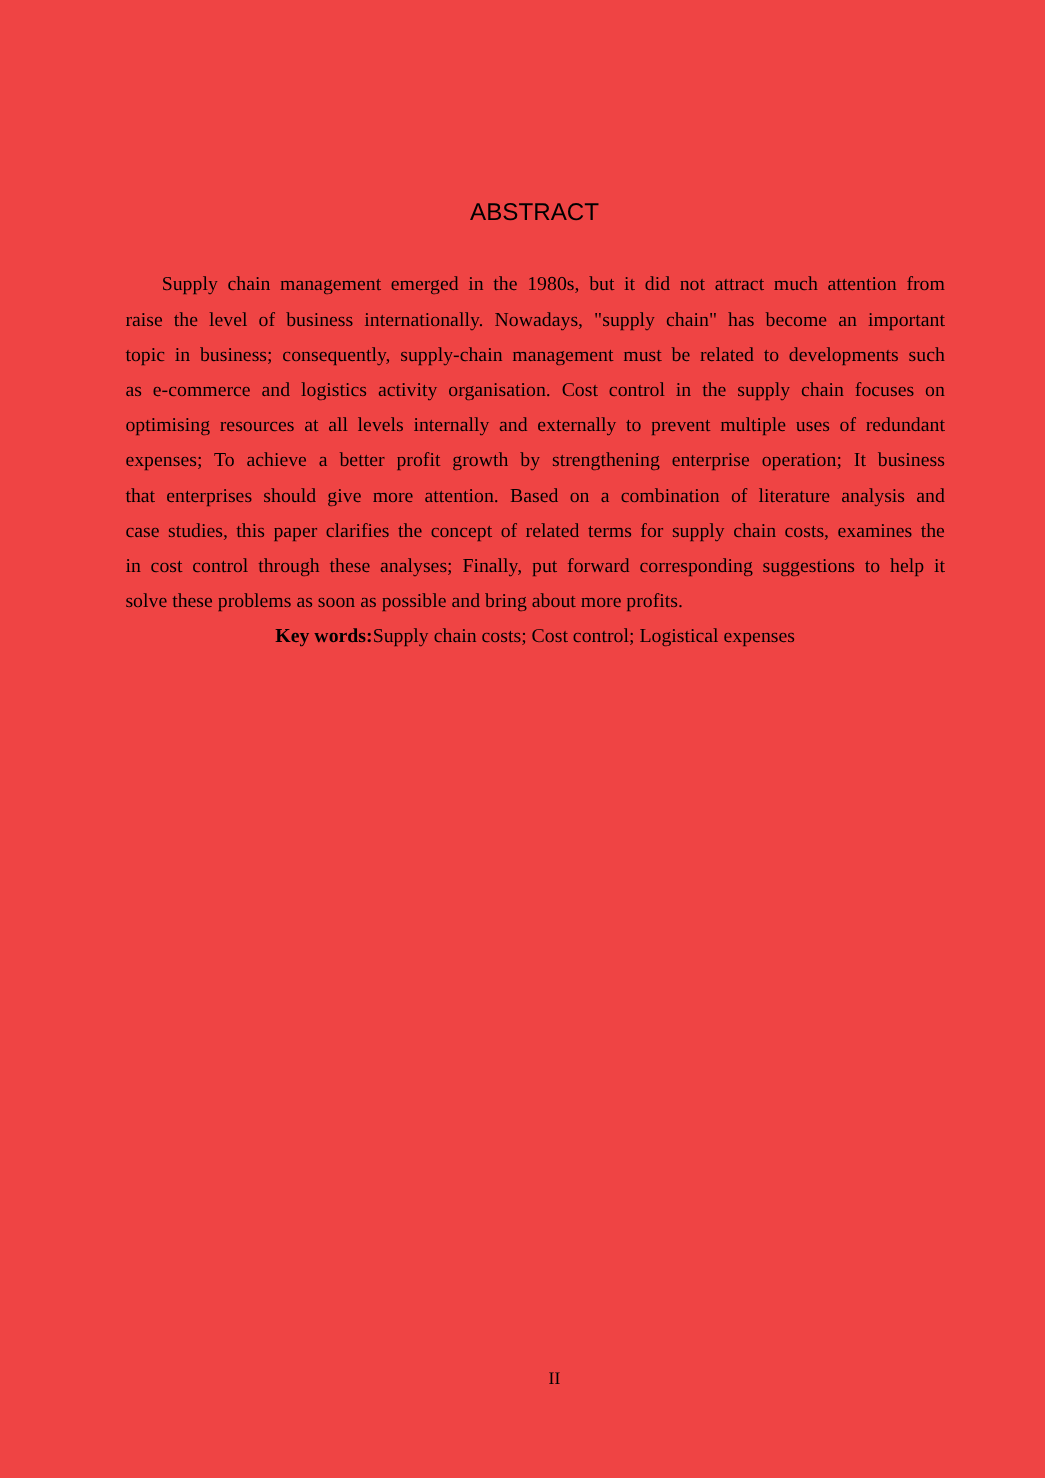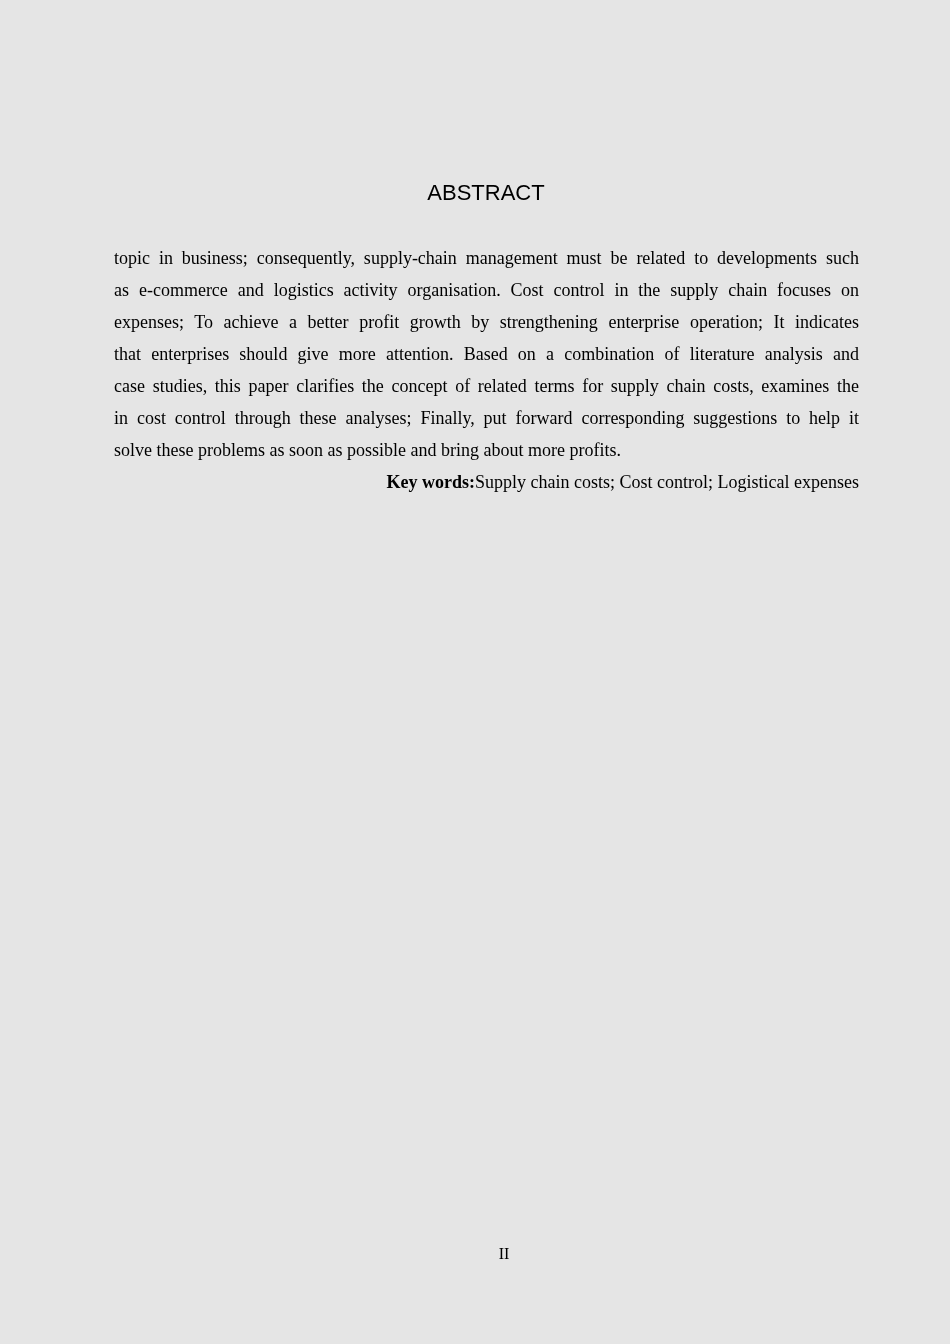--- a/index.html
+++ b/index.html
@@ -1,51 +1,54 @@
 <!DOCTYPE html>
 <html><head>
   <meta charset="utf-8">
   <style>
     html, body { margin: 0; padding: 0; background: #ffffff; }
     body { width: 950px; height: 1344px; position: relative; overflow: hidden; }
-    .page { position: absolute; left: 0; top: 0; width: 950px; height: 1344px; background: #e5e5e5; }
+    .page { position: absolute; left: 0; top: 0; width: 950px; height: 1344px; background: #ef4444; }
     .title {
       position: absolute; left: 0; width: 950px; top: 180px;
       text-align: center; font-family: "Liberation Sans", sans-serif;
       font-size: 22px; color: #000; margin: 0; font-weight: normal;
       padding-left: 22px; box-sizing: border-box;
     }
     .body-text {
       position: absolute; left: 114px; width: 745px; top: 242px;
       font-family: "Liberation Serif", serif; font-size: 18px; color: #000;
     }
     .line {
       display: block; height: 32px; line-height: 32px;
       text-align: justify; text-align-last: justify; white-space: nowrap;
     }
     .line.first { padding-left: 33px; }
     .line.last { text-align-last: left; }
-    .keywords { display: block; height: 32px; line-height: 32px; text-align: right; }
+    .keywords { display: block; height: 32px; line-height: 32px; text-align: center; }
     .kw-label { font-weight: bold; }
     .page-number {
       position: absolute; left: 0; width: 950px; top: 1245px; text-align: center;
       font-family: "Liberation Serif", serif; font-size: 16px; color: #000;
       padding-left: 58px; box-sizing: border-box;
     }
   </style>
 </head>
 <body>
 
 <div class="page">
   <h1 class="title">ABSTRACT</h1>
 
   <div class="body-text">
+    <span class="line first">Supply chain management emerged in the 1980s, but it did not attract much attention from</span>
+    <span class="line">raise the level of business internationally. Nowadays, "supply chain" has become an important</span>
     <span class="line">topic in business; consequently, supply-chain management must be related to developments such</span>
     <span class="line">as e-commerce and logistics activity organisation. Cost control in the supply chain focuses on</span>
-    <span class="line">expenses; To achieve a better profit growth by strengthening enterprise operation; It indicates</span>
+    <span class="line">optimising resources at all levels internally and externally to prevent multiple uses of redundant</span>
+    <span class="line">expenses; To achieve a better profit growth by strengthening enterprise operation; It business</span>
     <span class="line">that enterprises should give more attention. Based on a combination of literature analysis and</span>
     <span class="line">case studies, this paper clarifies the concept of related terms for supply chain costs, examines the</span>
     <span class="line">in cost control through these analyses; Finally, put forward corresponding suggestions to help it</span>
     <span class="line last">solve these problems as soon as possible and bring about more profits.</span>
 
     <span class="keywords"><span class="kw-label">Key words:</span><span>Supply chain costs; Cost control; Logistical expenses</span></span>
   </div>
 
   <div class="page-number">II</div>
 </div>

